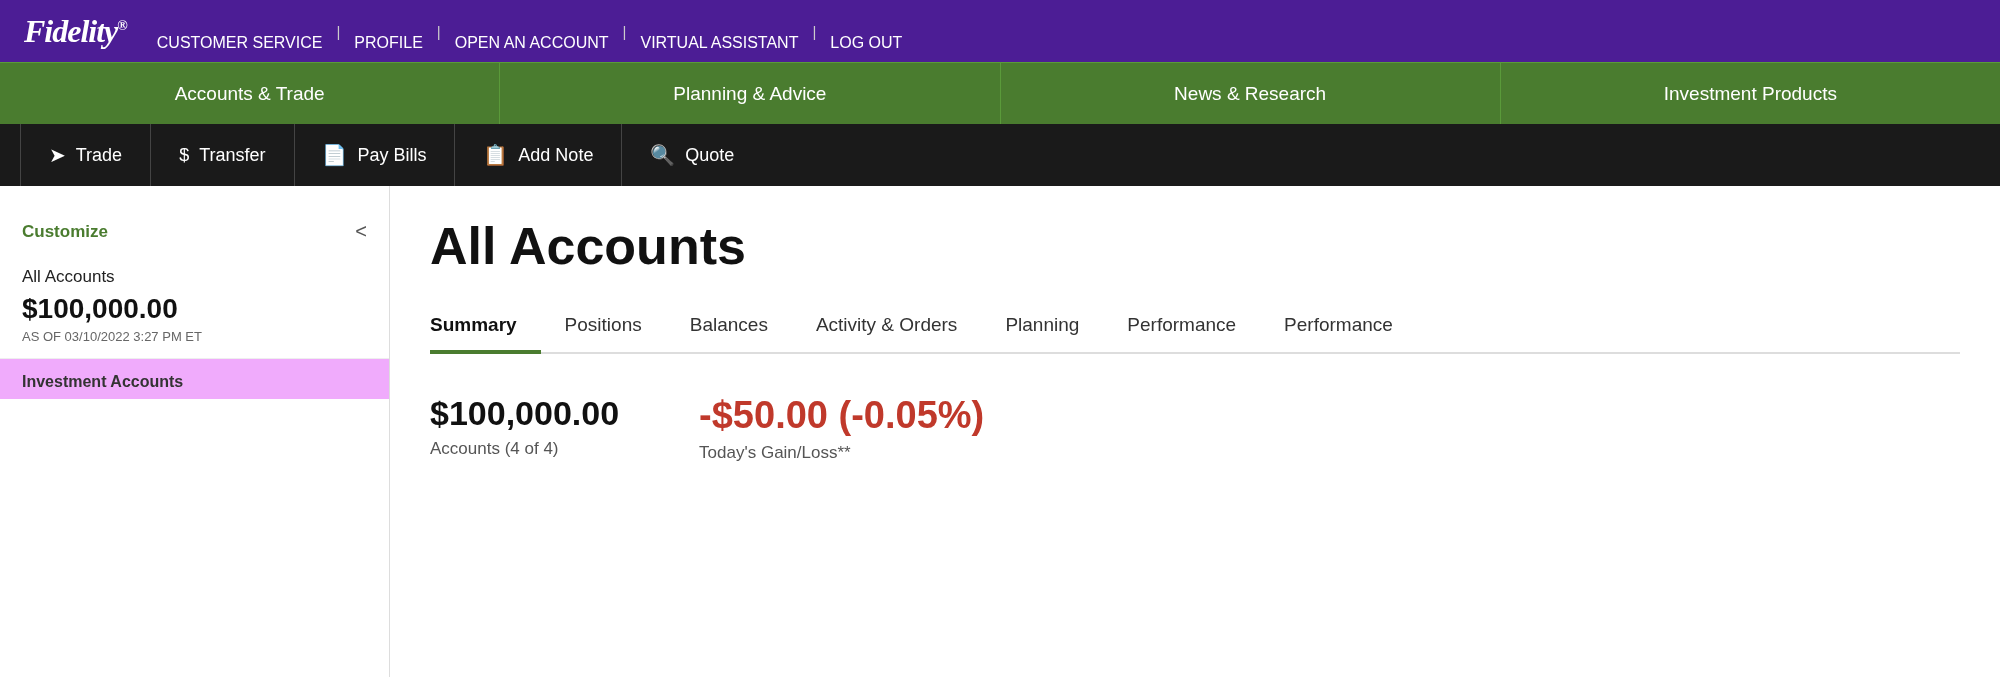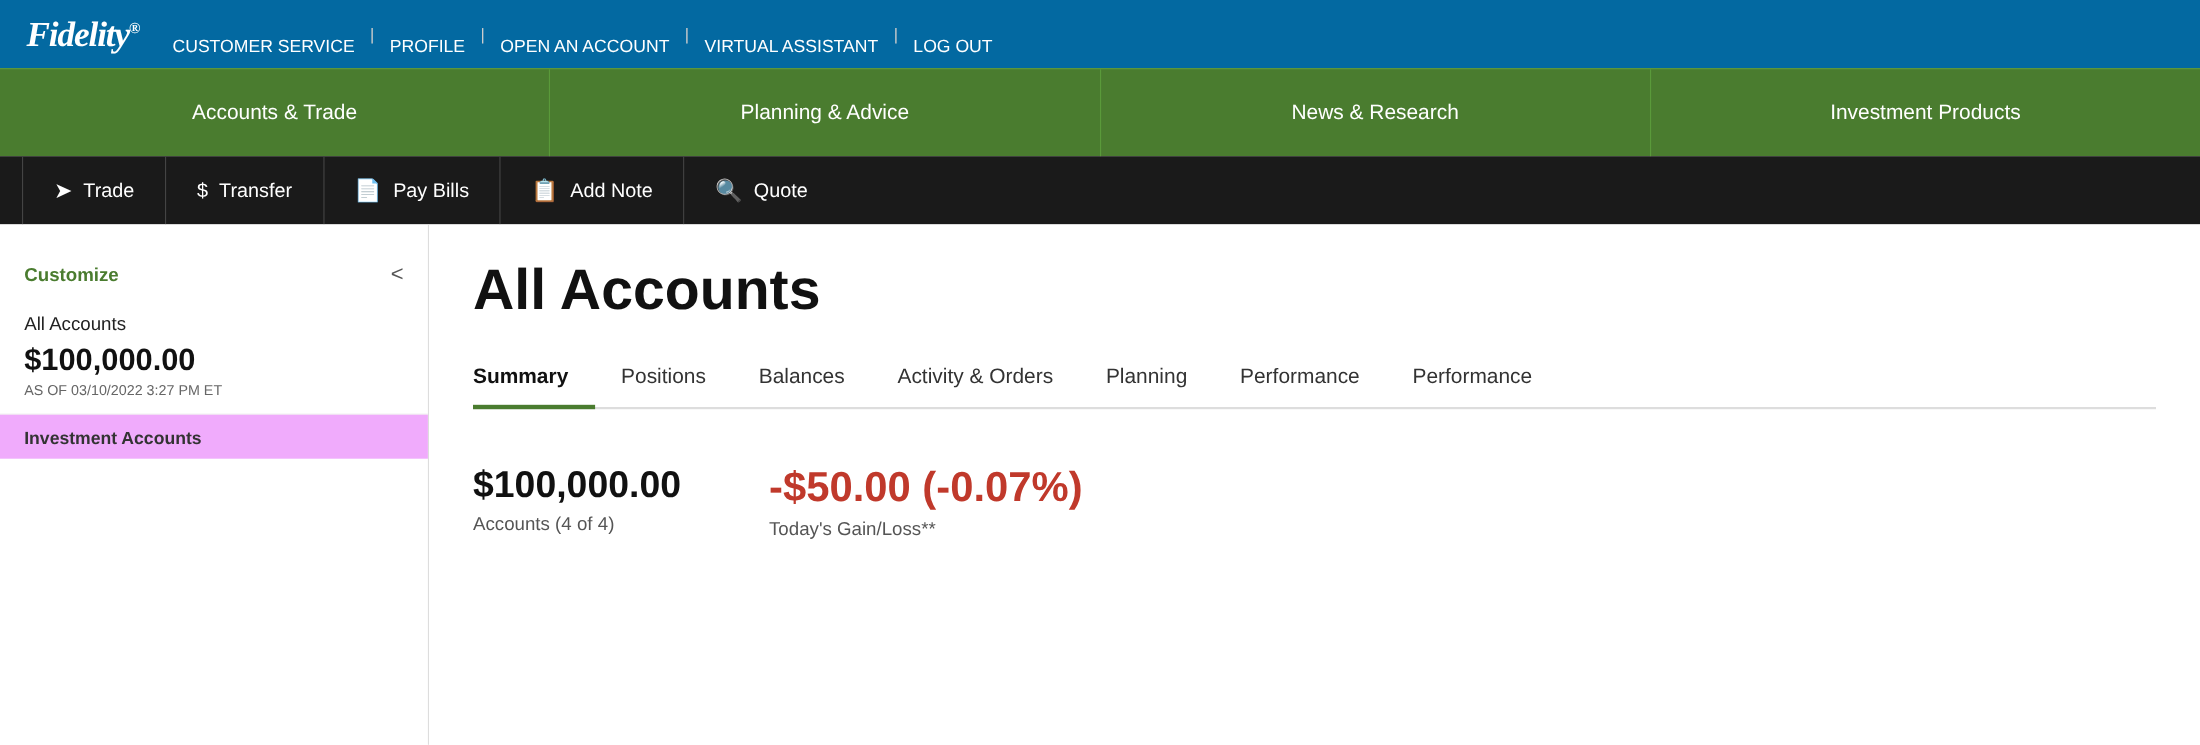--- a/index.html
+++ b/index.html
@@ -1,20 +1,20 @@
 <!DOCTYPE html>
 <html><head>
   <meta charset="utf-8">
   <style>
     * { margin: 0; padding: 0; box-sizing: border-box; }
     body { font-family: 'Arial', sans-serif; width: 2000px; height: 677px; overflow: hidden; background: #fff; }
 
     
     .top-bar {
-      background: #0369a1;
+      background: #4c1d95;
       display: flex;
       align-items: center;
       padding: 0 24px;
       height: 62px;
     }
     .logo {
       color: #fff;
       font-size: 32px;
       font-weight: 900;
       font-style: italic;
@@ -41,21 +41,21 @@
     .top-nav .sep {
       color: #ccc;
       margin: 0 14px;
       font-size: 15px;
     }
 
     
     .main-nav {
       background: #4a7c2f;
       display: flex;
-      height: 80px;
+      height: 62px;
       border-top: 1px solid #5a9a3a;
     }
     .main-nav-item {
       flex: 1;
       display: flex;
       align-items: center;
       justify-content: center;
       color: #fff;
       font-size: 19px;
       font-weight: 500;
@@ -163,21 +163,21 @@
       font-weight: 900;
       color: #111;
       margin-bottom: 28px;
     }
 
     
     .tabs {
       display: flex;
       gap: 0;
       border-bottom: 2px solid #ddd;
-      margin-bottom: 40px;
+      margin-bottom: 30px;
     }
     .tab {
       font-size: 19px;
       font-weight: 500;
       color: #333;
       padding: 10px 24px 14px 24px;
       cursor: pointer;
       border-bottom: 4px solid transparent;
       margin-bottom: -2px;
       text-decoration: none;
@@ -298,19 +298,19 @@
       <a class="tab">Performance</a>
       <a class="tab">Performance</a>
     </div>
 
     <div class="summary-row">
       <div class="summary-col">
         <div class="summary-value">$100,000.00</div>
         <div class="summary-label">Accounts (4 of 4)</div>
       </div>
       <div class="summary-col">
-        <div class="summary-value negative">-$50.00 (-0.07%)</div>
+        <div class="summary-value negative">-$50.00 (-0.05%)</div>
         <div class="summary-label">Today's Gain/Loss**</div>
       </div>
     </div>
   </main>
 
 </div>
 
 </body></html>

